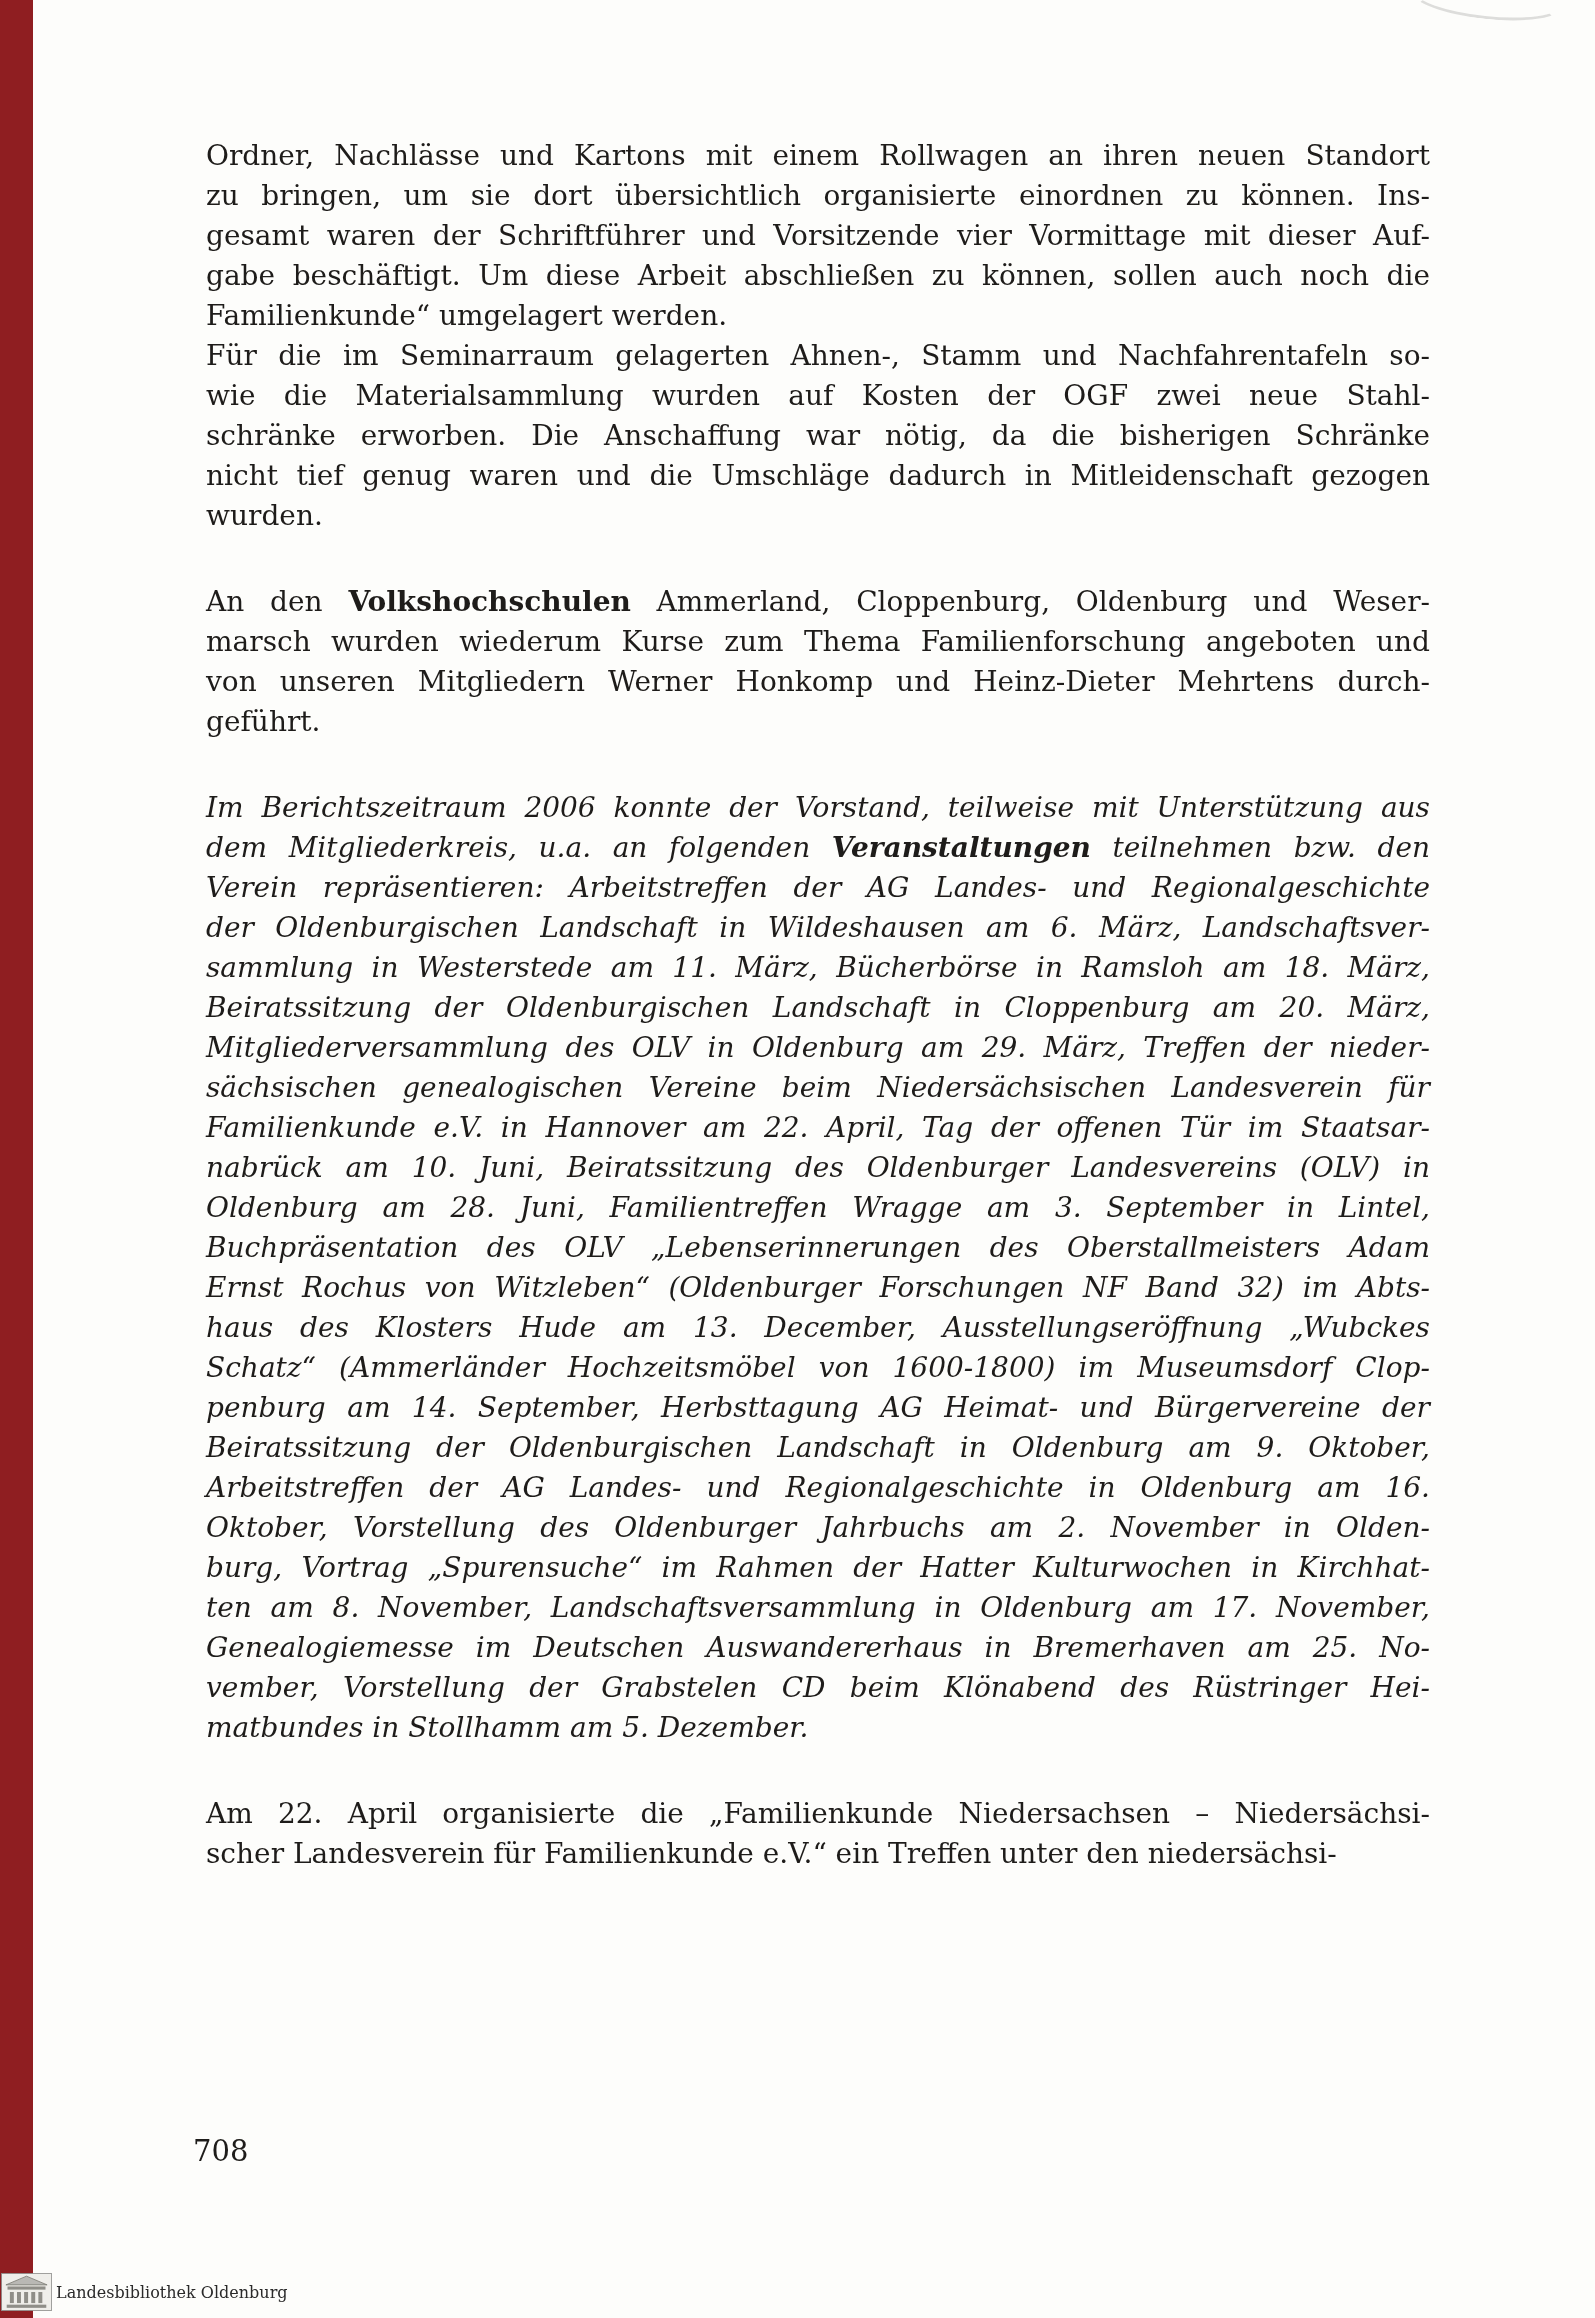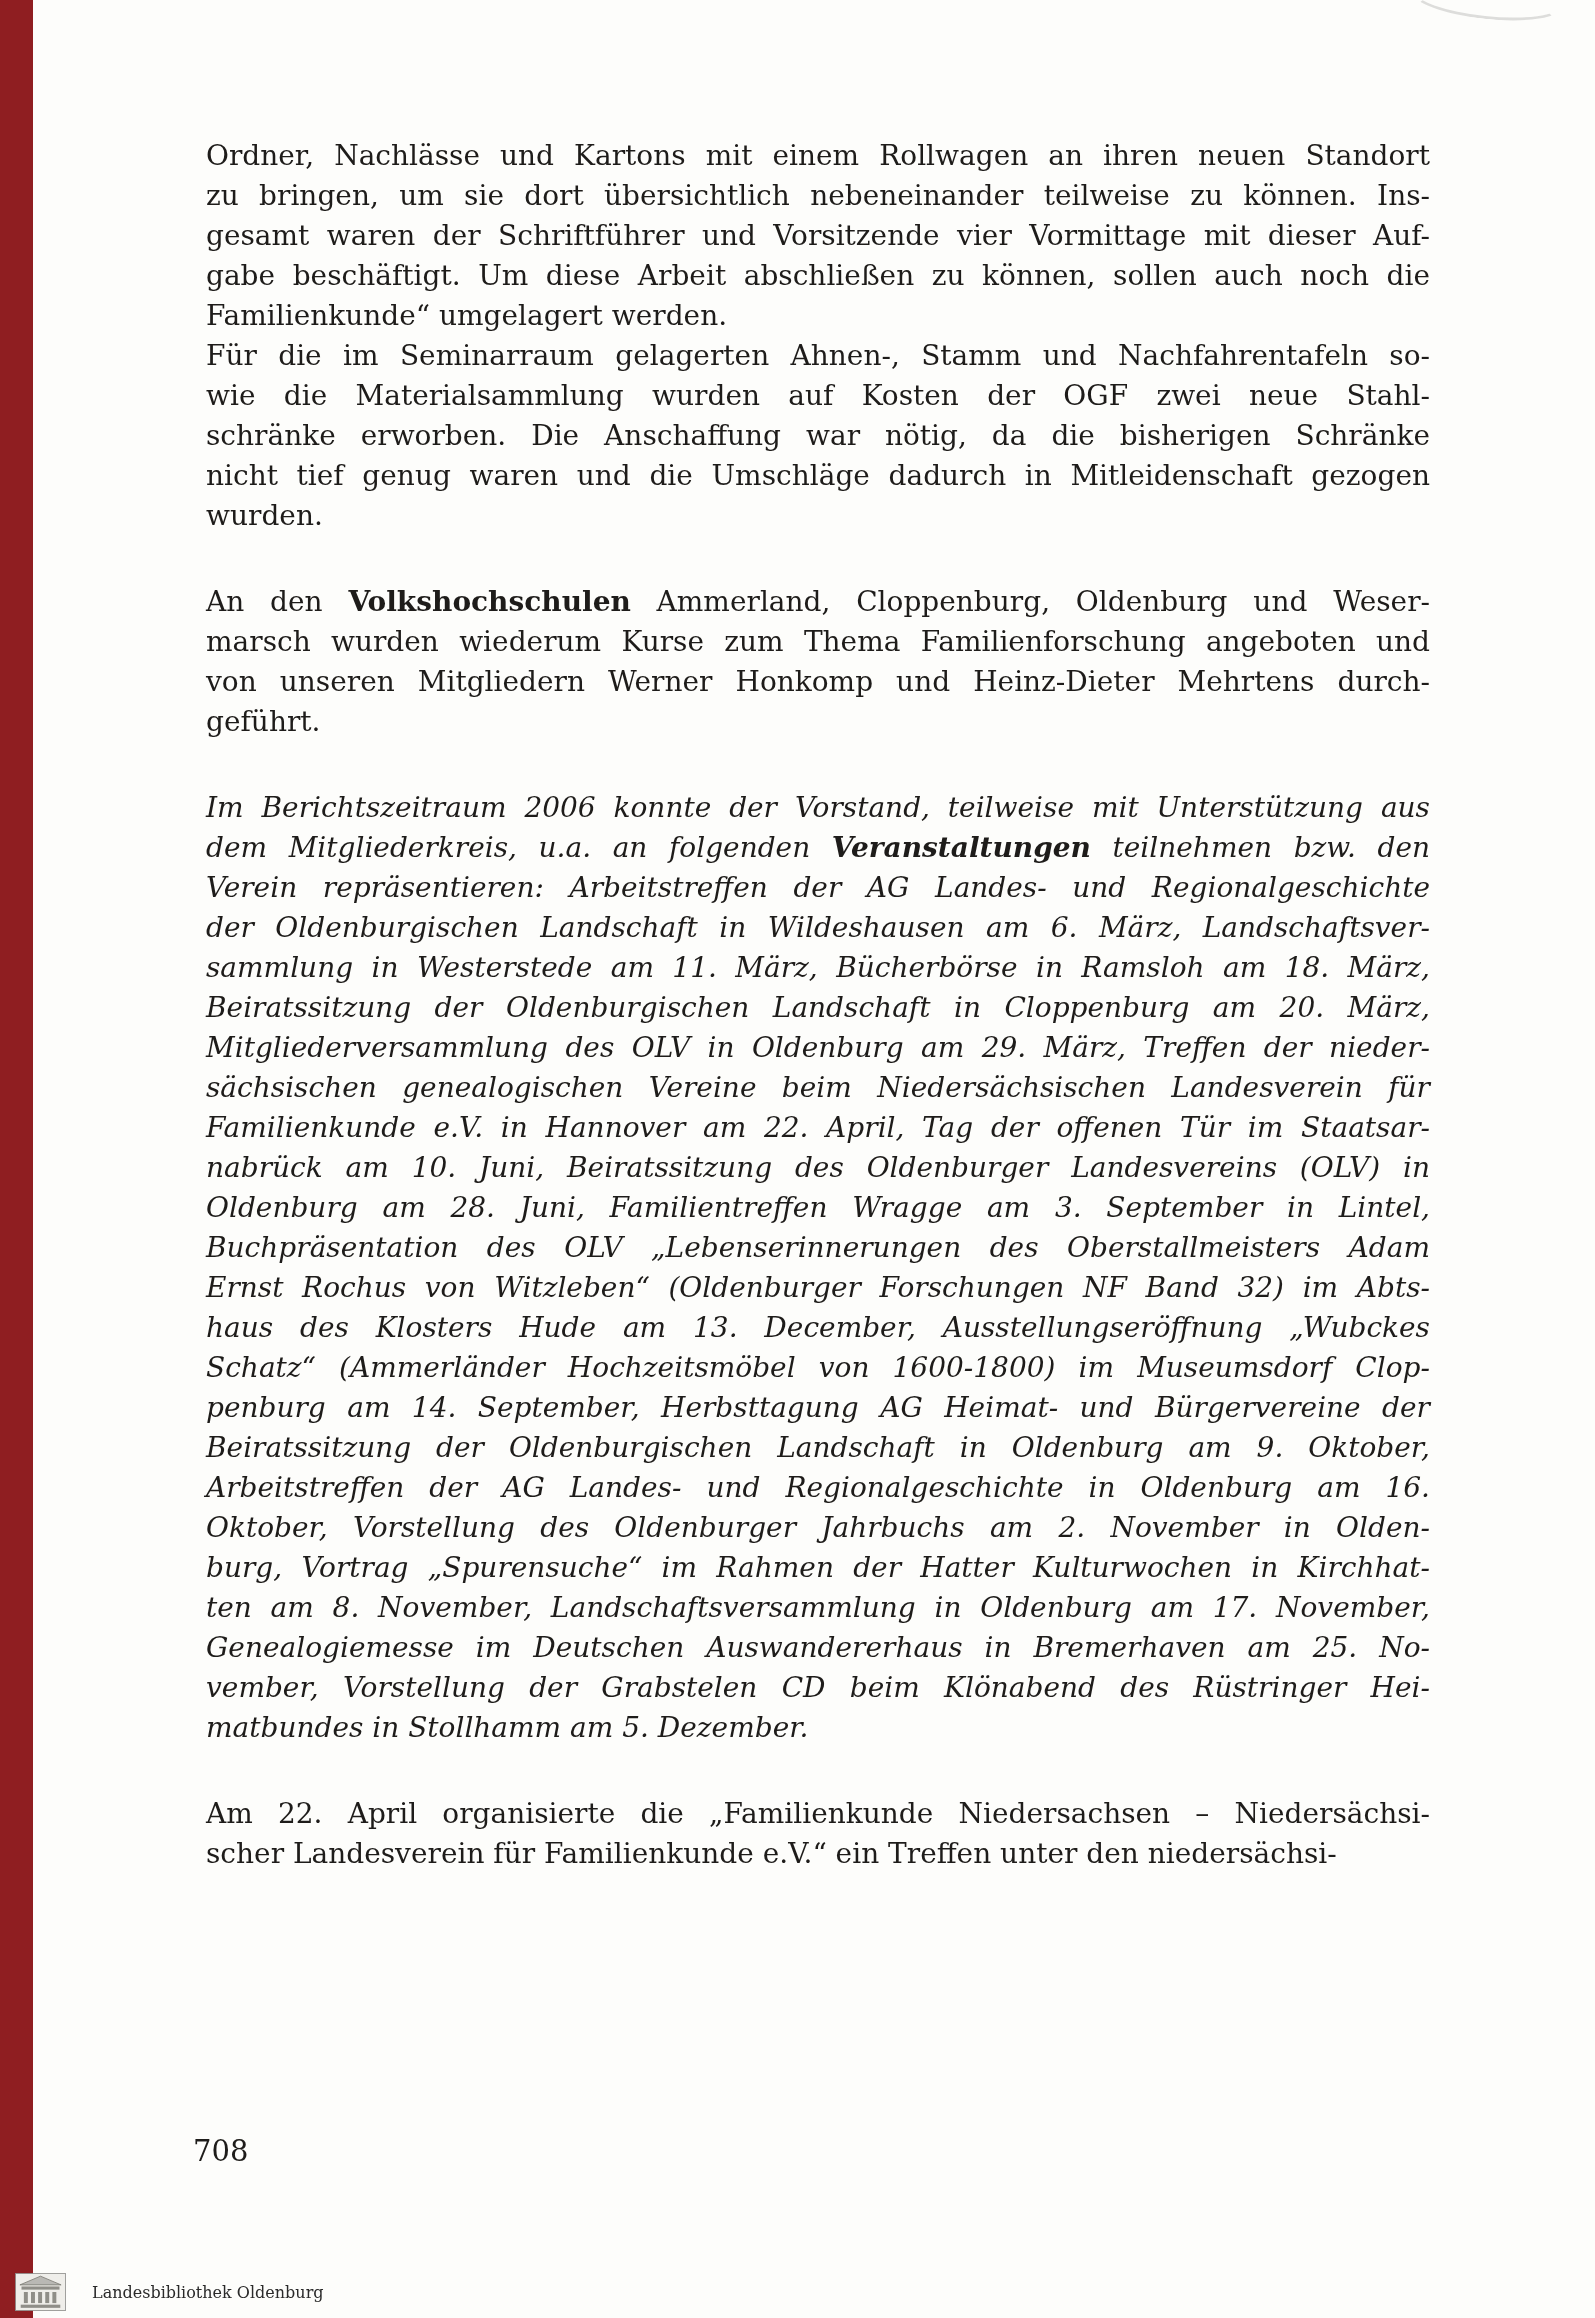--- a/index.html
+++ b/index.html
@@ -45,24 +45,24 @@
   .line.last { text-align-last: left; }
   .line strong { font-weight: bold; }
   .page-number {
     position: absolute;
     left: 193px; top: 2134px;
     font-size: 29px;
     line-height: 35px;
   }
   .footer-logo {
     position: absolute;
-    left: 15px; top: 2273px;
+    left: 1px; top: 2273px;
     display: flex;
     align-items: center;
-    gap: 26px;
+    gap: 4px;
   }
   .logo-icon {
     display: inline-block;
     width: 51px; height: 38px;
     line-height: 0;
   }
   .logo-text {
     font-size: 16px;
     color: #2a2a2a;
     white-space: nowrap;
@@ -70,21 +70,21 @@
 </style>
 </head>
 <body>
 
 <div class="spine" style="background: rgb(143, 30, 33);"></div>
 <div class="scan-artifact"></div>
 
 <main class="text-block">
     <div class="paragraph" style="margin-top: 0px;">
       <div class="line">Ordner, Nachlässe und Kartons mit einem Rollwagen an ihren neuen Standort</div>
-      <div class="line">zu bringen, um sie dort übersichtlich nebeneinander teilweise zu können. Ins-</div>
+      <div class="line">zu bringen, um sie dort übersichtlich organisierte einordnen zu können. Ins-</div>
       <div class="line">gesamt waren der Schriftführer und Vorsitzende vier Vormittage mit dieser Auf-</div>
       <div class="line">gabe beschäftigt. Um diese Arbeit abschließen zu können, sollen auch noch die</div>
       <div class="line last">Familienkunde“ umgelagert werden.</div>
     </div>
     <div class="paragraph" style="margin-top: 0px;">
       <div class="line">Für die im Seminarraum gelagerten Ahnen-, Stamm und Nachfahrentafeln so-</div>
       <div class="line">wie die Materialsammlung wurden auf Kosten der OGF zwei neue Stahl-</div>
       <div class="line">schränke erworben. Die Anschaffung war nötig, da die bisherigen Schränke</div>
       <div class="line">nicht tief genug waren und die Umschläge dadurch in Mitleidenschaft gezogen</div>
       <div class="line last">wurden.</div>

